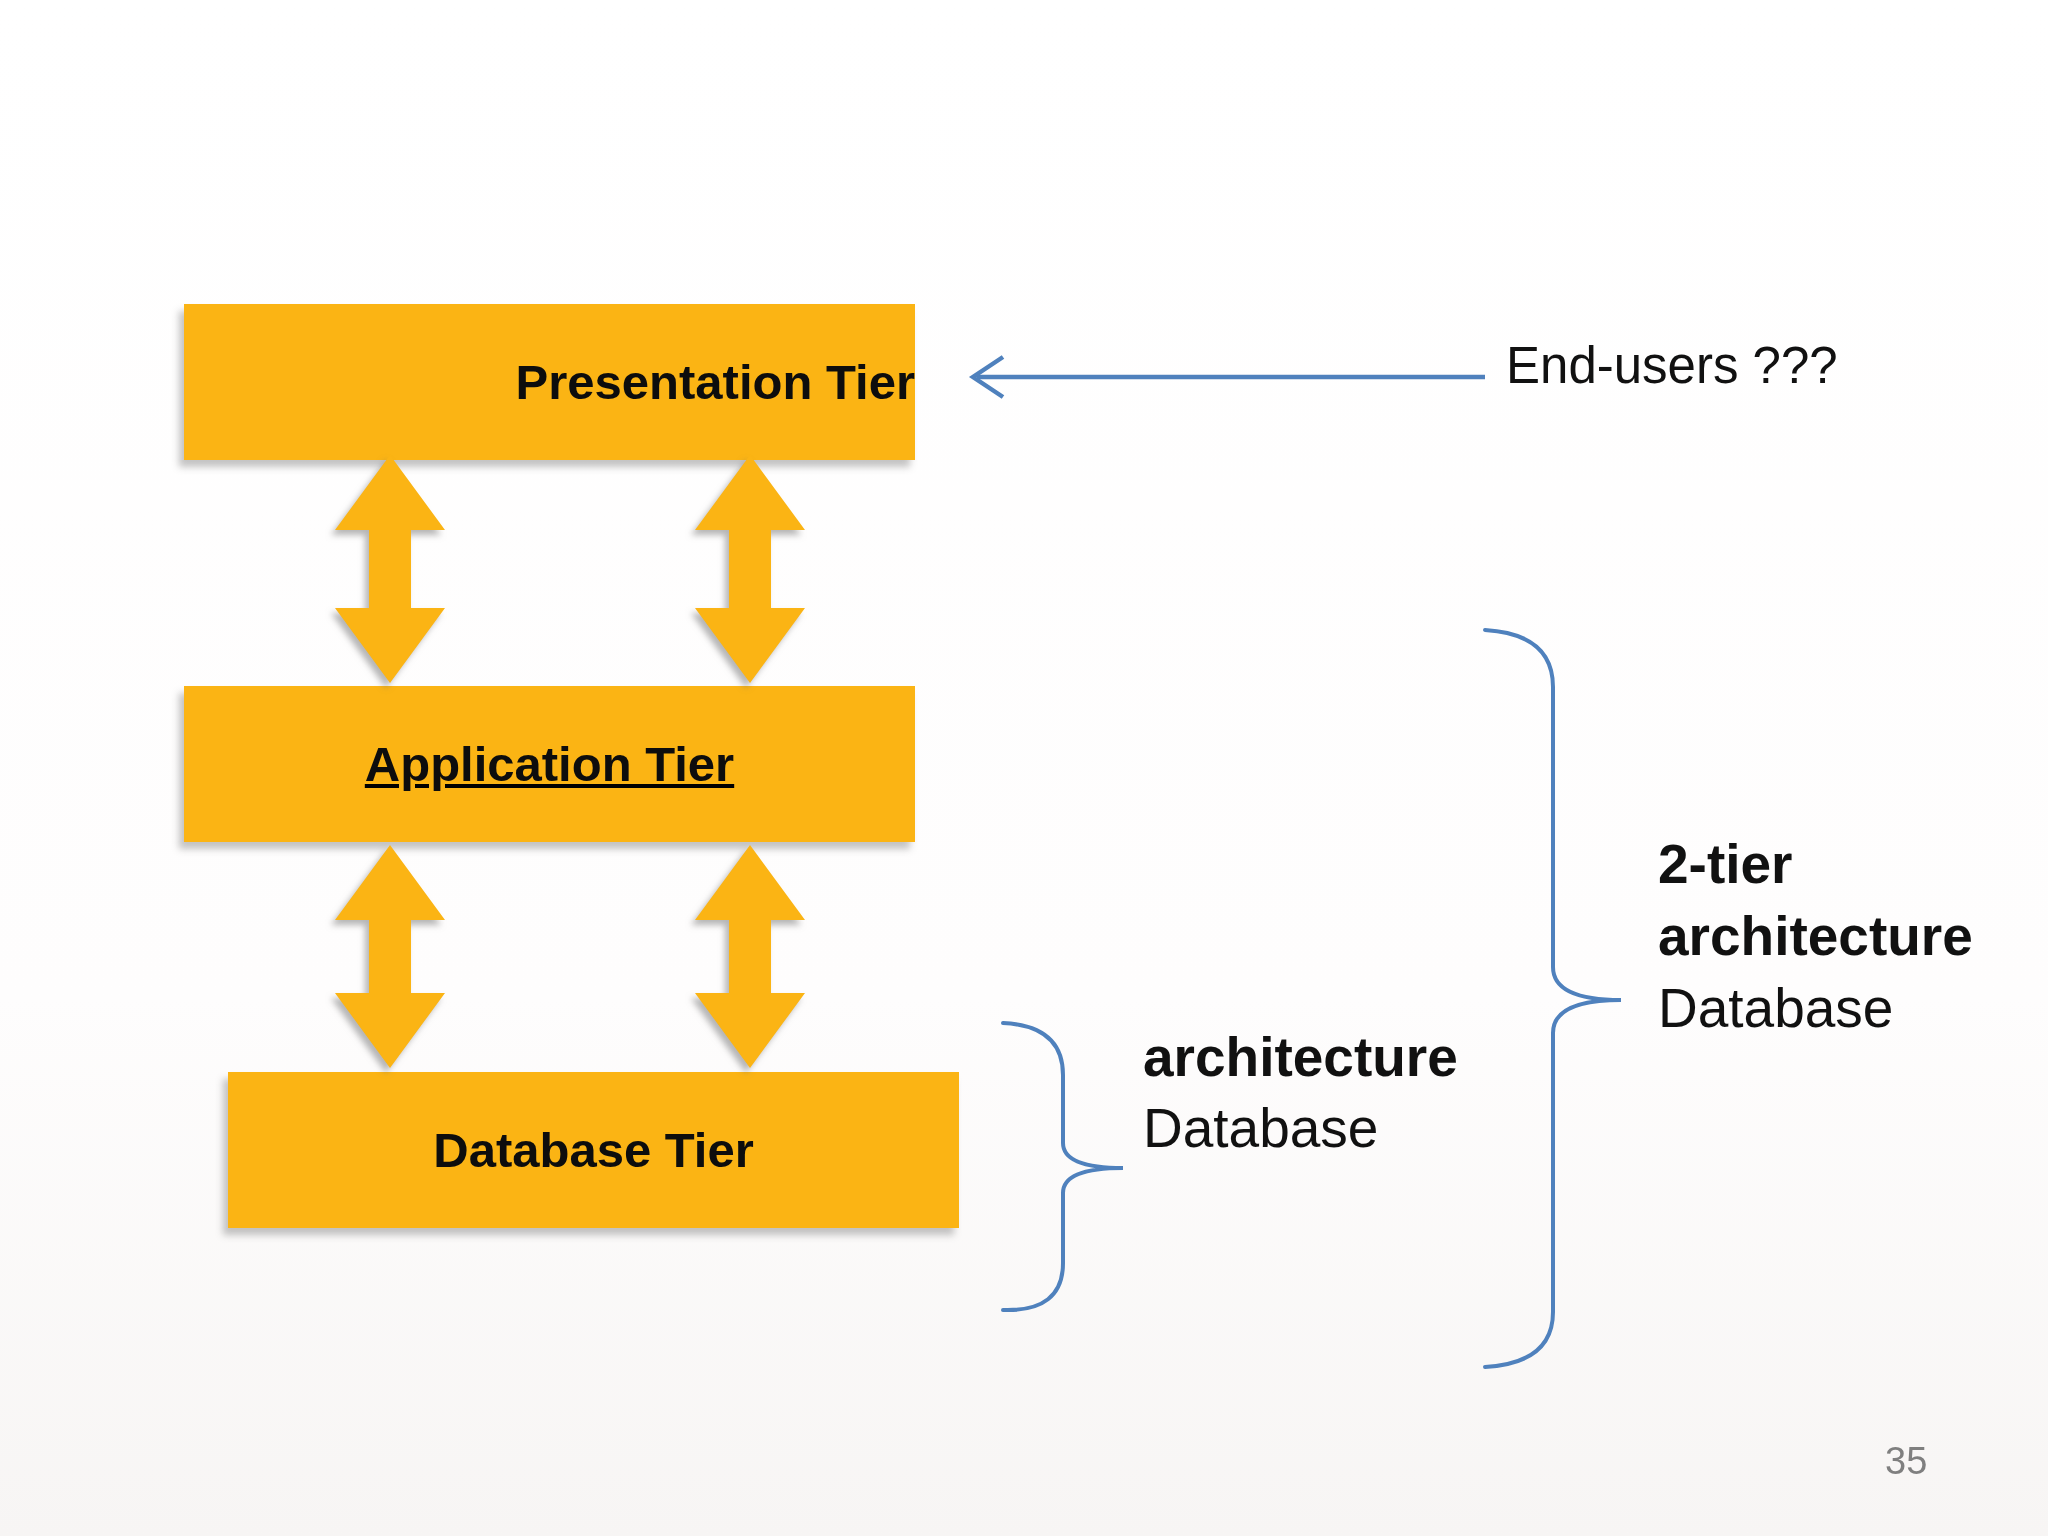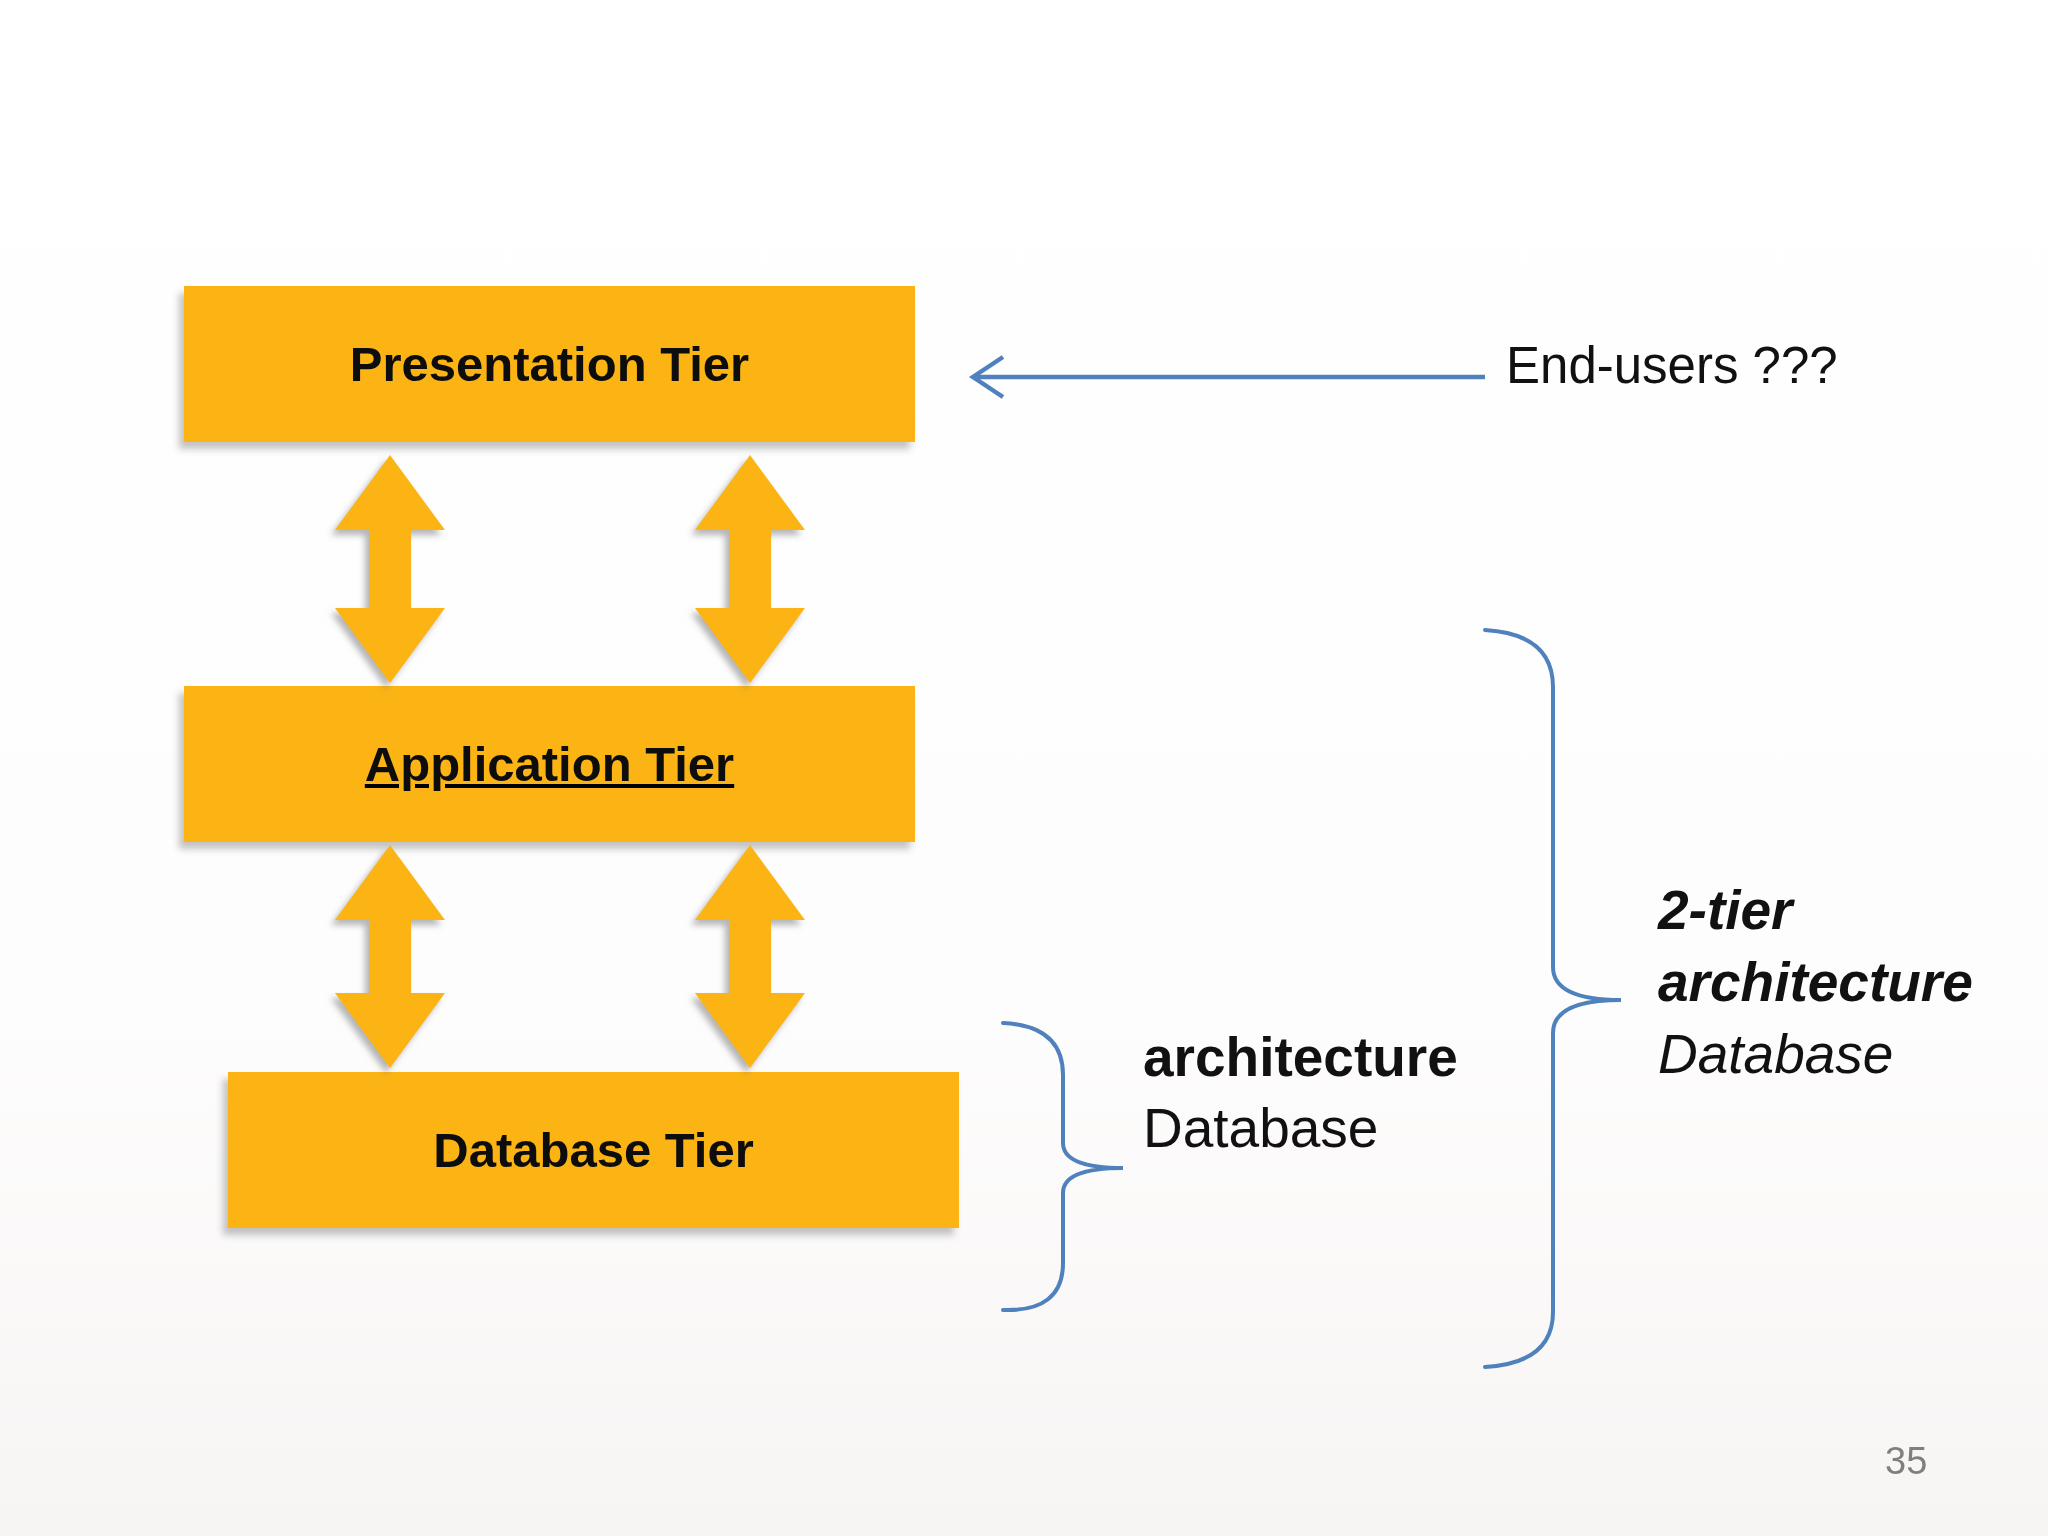--- a/index.html
+++ b/index.html
@@ -17,21 +17,21 @@
     position:absolute;
     left:184px;width:731px;height:156px;
     background:var(--gold,#FBB414);
     box-shadow:-5px 7px 7px rgba(125,125,125,0.45);
     display:flex;align-items:center;justify-content:center;
   }
   .tier-box .tier-label{
     font-size:49px;font-weight:700;color:#0d0d0d;
     letter-spacing:0px;white-space:nowrap;
   }
-  .box-presentation{top:286px;}
+  .box-presentation{top:304px;justify-content:flex-end;}
   .box-application{top:686px;text-decoration:underline;}
   .box-database{top:1072px;margin-left:44px;}
 
   .gold-shape{position:absolute;color:var(--gold,#FBB414);
     filter:drop-shadow(-4px 5px 3px rgba(110,110,110,0.5));}
   .gold-shape polygon{fill:currentColor;}
 
   .blue-shape{position:absolute;color:var(--blue,#4F81BD);}
   .blue-shape path,.blue-shape line,.blue-shape polyline{
     stroke:currentColor;fill:none;}
@@ -39,21 +39,21 @@
   .annotation{
     position:absolute;color:#111111;
     font-size:55px;line-height:71px;white-space:nowrap;
   }
   .annotation .b{font-weight:700;}
   .end-users{
     position:absolute;left:1506px;top:336px;
     font-size:51px;color:#111111;white-space:nowrap;
   }
   .one-tier{left:1143px;top:1022px;}
-  .two-tier{left:1658px;top:874px;line-height:72px;font-style:italic;}
+  .two-tier{left:1658px;top:828px;line-height:72px;}
   .page-number{
     position:absolute;left:1885px;top:1440px;
     font-size:38px;color:var(--gray,#7f7f7f);text-align:right;
   }
 </style>
 </head>
 <body>
 
 <div class="slide">
 

